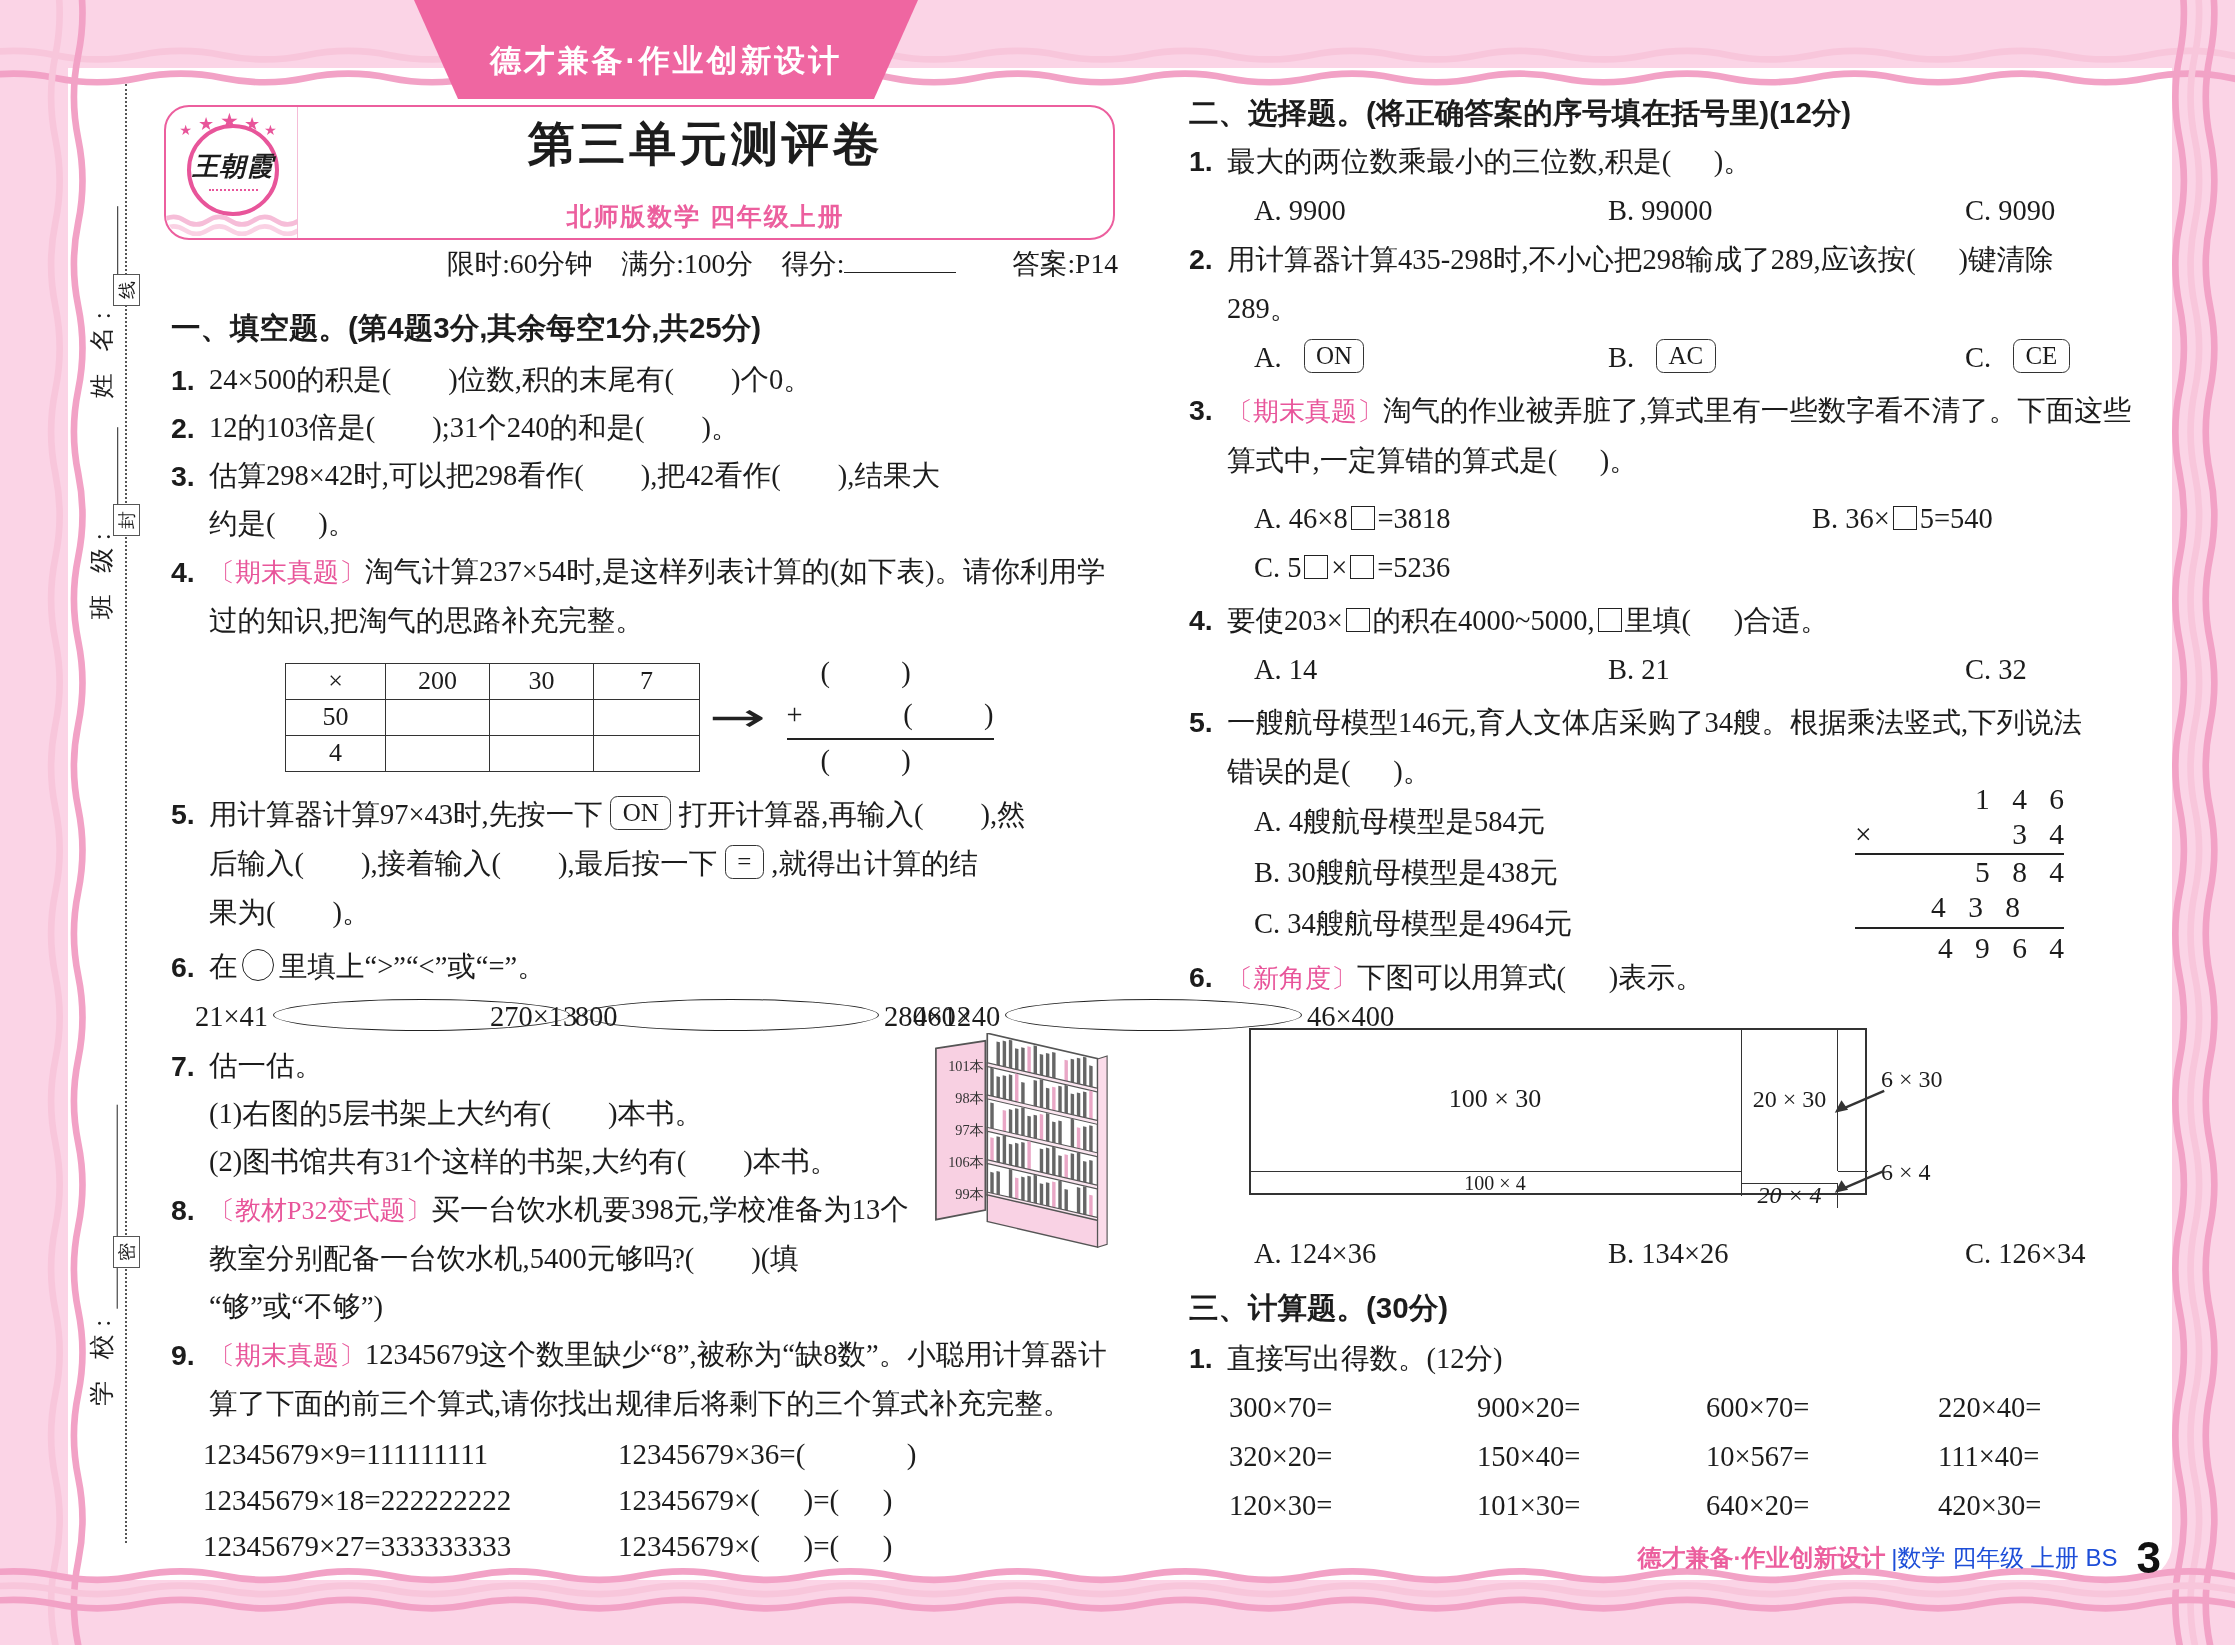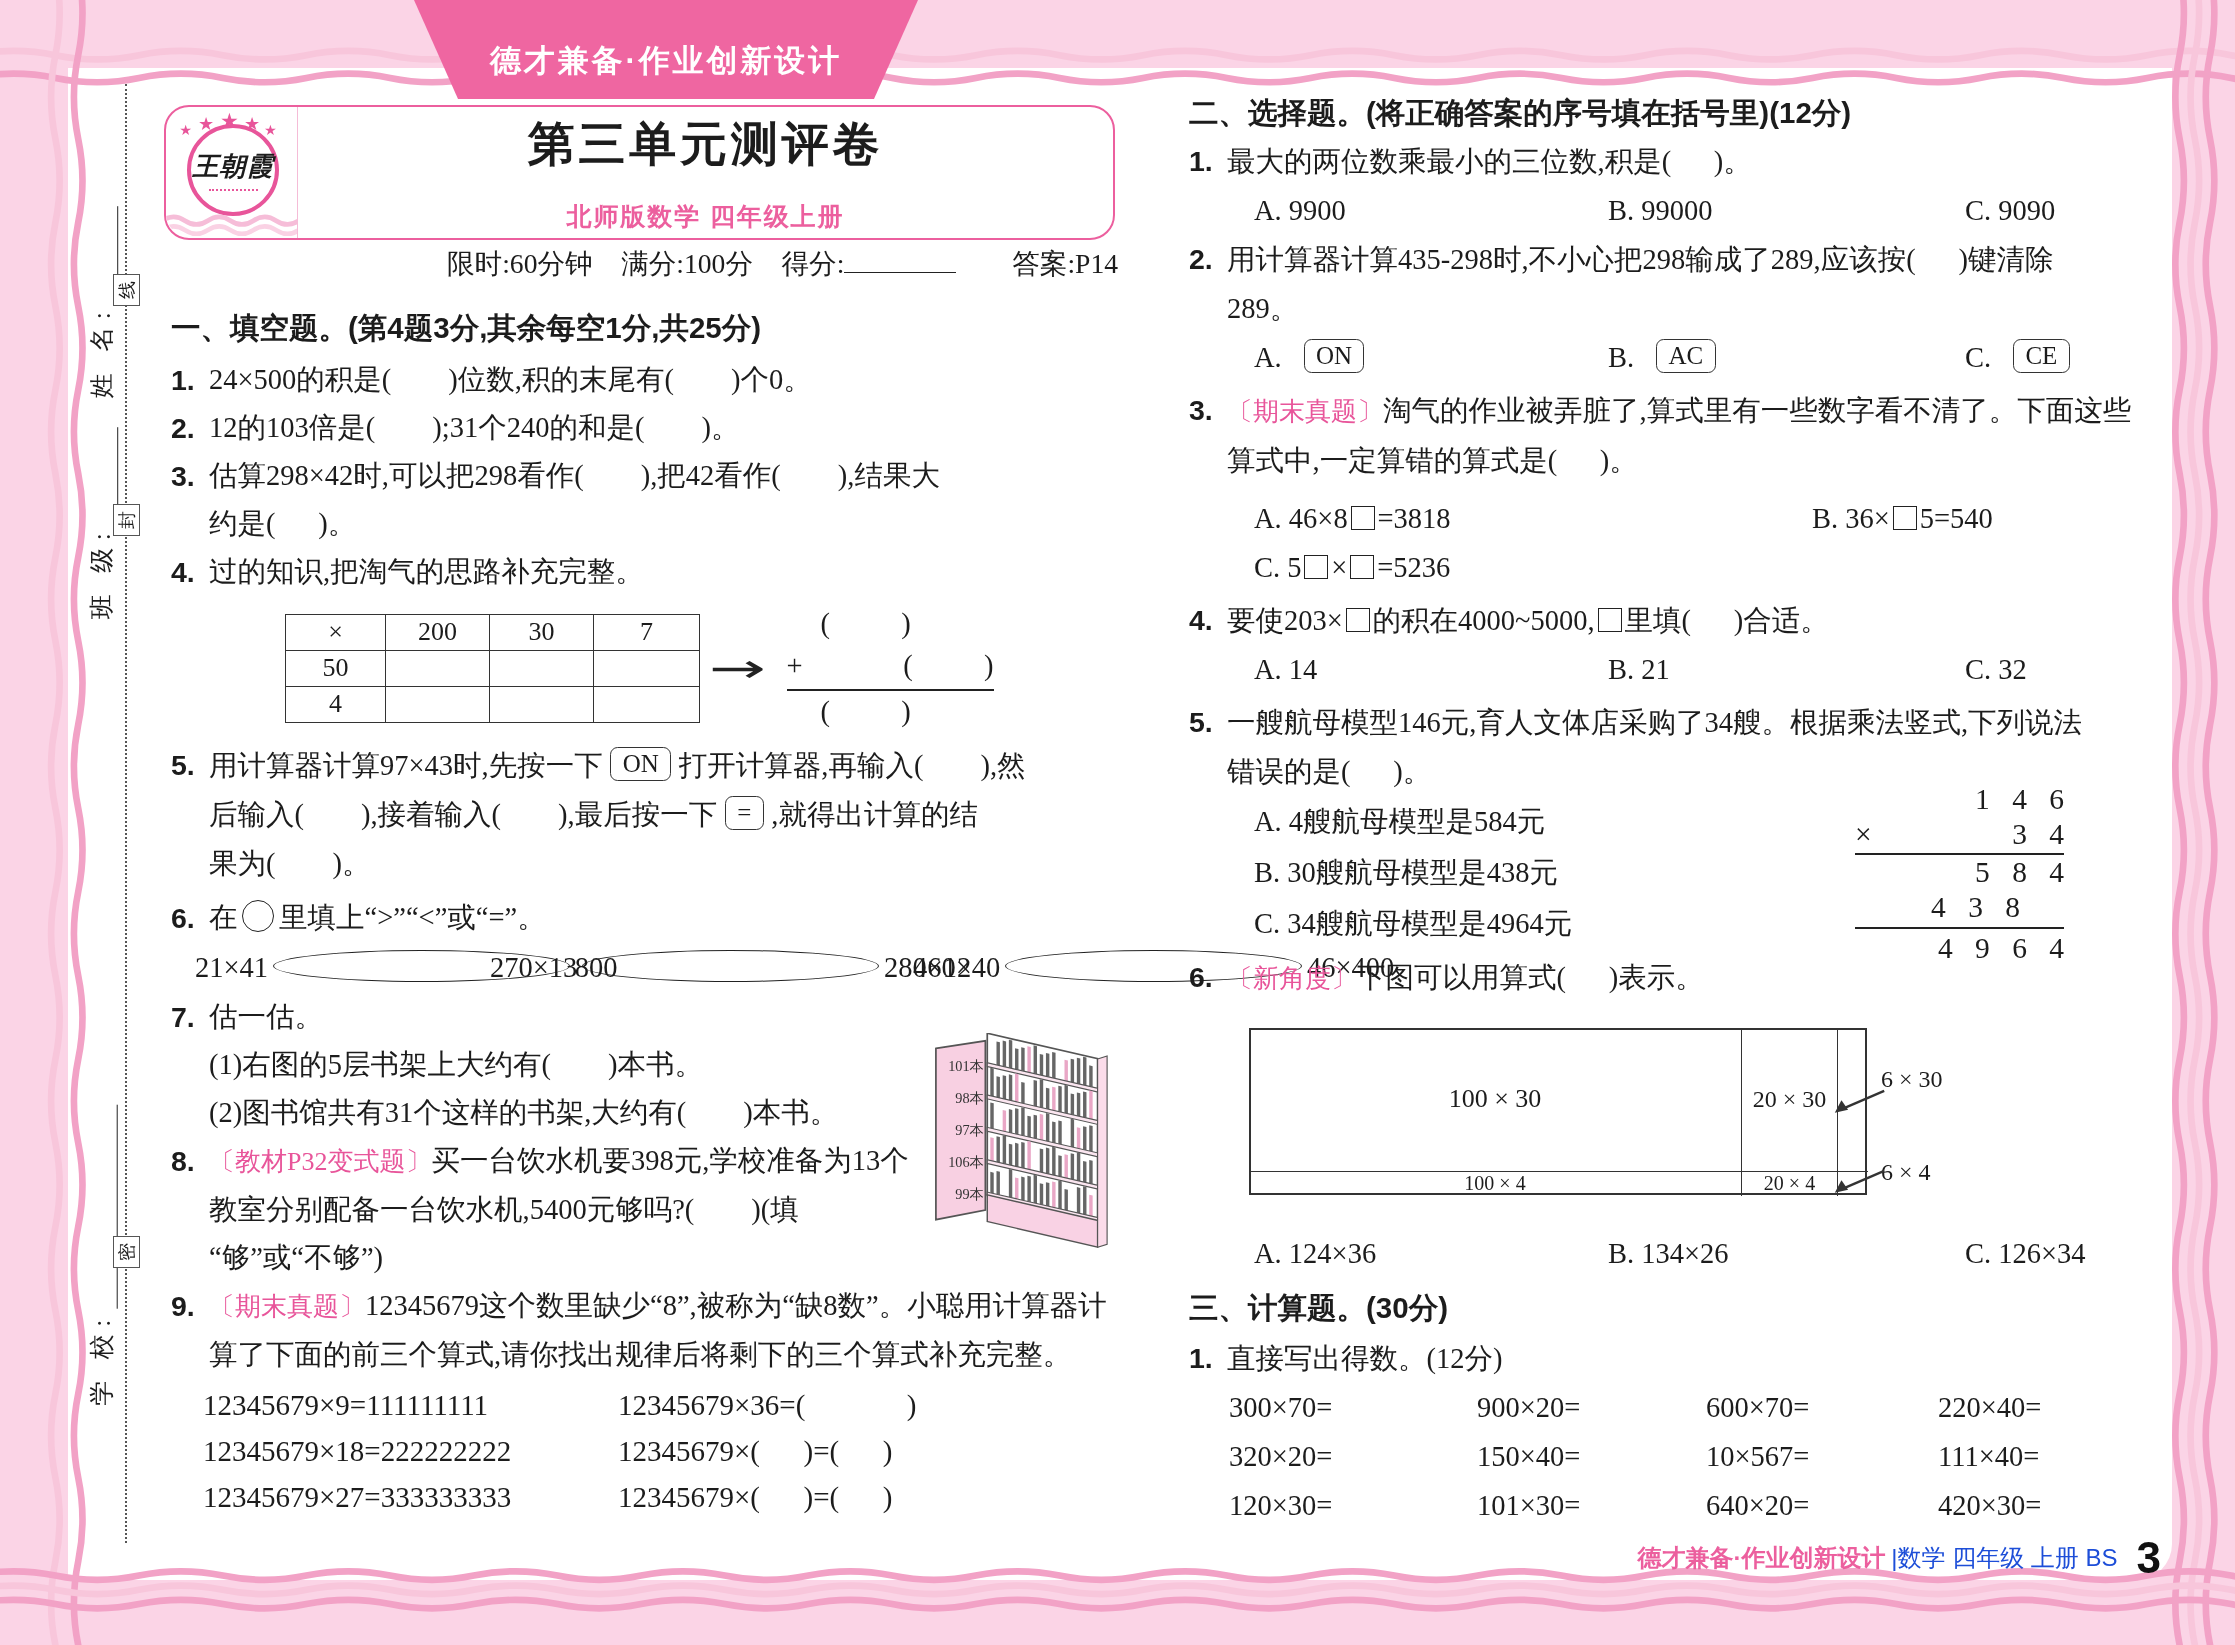--- a/index.html
+++ b/index.html
@@ -99,21 +99,21 @@
   .mult .mr2{display:flex;justify-content:space-between;border-bottom:2.4px solid #222;padding-bottom:1px;}
   .mult .mr4{padding-right:44px;border-bottom:2.4px solid #222;padding-bottom:1.9px;}
   .mult .mr5{line-height:38px;}
   
   .diagram{position:relative;margin:25px 0 0 60px;width:498px;height:167px;font-size:26px;}
   .dg{position:absolute;box-sizing:border-box;display:flex;align-items:center;justify-content:center;}
   .dg-out{left:0;top:0;width:618px;height:167px;border:2.4px solid #333;}
   .dg-a{left:0;top:0;width:493px;height:143px;border-right:1.9px solid #333;}
   .dg-b{left:493px;top:0;width:96px;height:143px;border-right:1.9px solid #333;font-size:24px;}
   .dg-ba{left:0;top:143px;width:493px;height:25px;border-top:1.9px solid #333;border-right:1.9px solid #333;font-size:20px;}
-  .dg-bb{left:493px;top:143px;width:96px;height:25px;border-top:1.9px solid #333;border-right:1.9px solid #333;font-size:20px;}
+  .dg-bb{left:493px;top:155px;width:96px;height:25px;border-top:1.9px solid #333;border-right:1.9px solid #333;font-size:24px;font-style:italic;}
   .dg-bc{left:589px;top:143px;width:29.5px;height:25px;border-top:1.9px solid #333;}
   .dg-n{position:absolute;left:632px;font-size:24px;white-space:pre;}
   .dg-arrow{position:absolute;}
   
   .shelf{position:absolute;left:763px;top:729px;width:214px;height:224px;z-index:4;}
   .shelf .labels{position:absolute;left:1.9px;top:17px;width:48px;text-align:right;font-size:14.3px;
                  line-height:32px;color:#333;z-index:2;white-space:pre;}
   
   .footer{position:absolute;left:1189px;top:1537px;width:972px;height:42px;display:flex;
           justify-content:flex-end;align-items:center;z-index:6;}
@@ -206,20 +206,21 @@
         <span class="qnum">2.</span>
         <div class="line">12的103倍是(        );31个240的和是(        )。</div>
       </div>
       <div class="q">
         <span class="qnum">3.</span>
         <div class="line">估算298×42时,可以把298看作(        ),把42看作(        ),结果大</div>
         <div class="line">约是(      )。</div>
       </div>
       <div class="q">
         <span class="qnum">4.</span>
+        <div class="line"><span class="tag">〔期末真题〕</span>淘气计算237×54时,是这样列表计算的(如下表)。请你利用学</div>
         <div class="line">过的知识,把淘气的思路补充完整。</div>
       </div>
       <div class="qtable" style="margin-top: 7.6px;">
         <table>
           <tbody>
             <tr>
               <td>×</td>
               <td>200</td>
               <td>30</td>
               <td>7</td>

